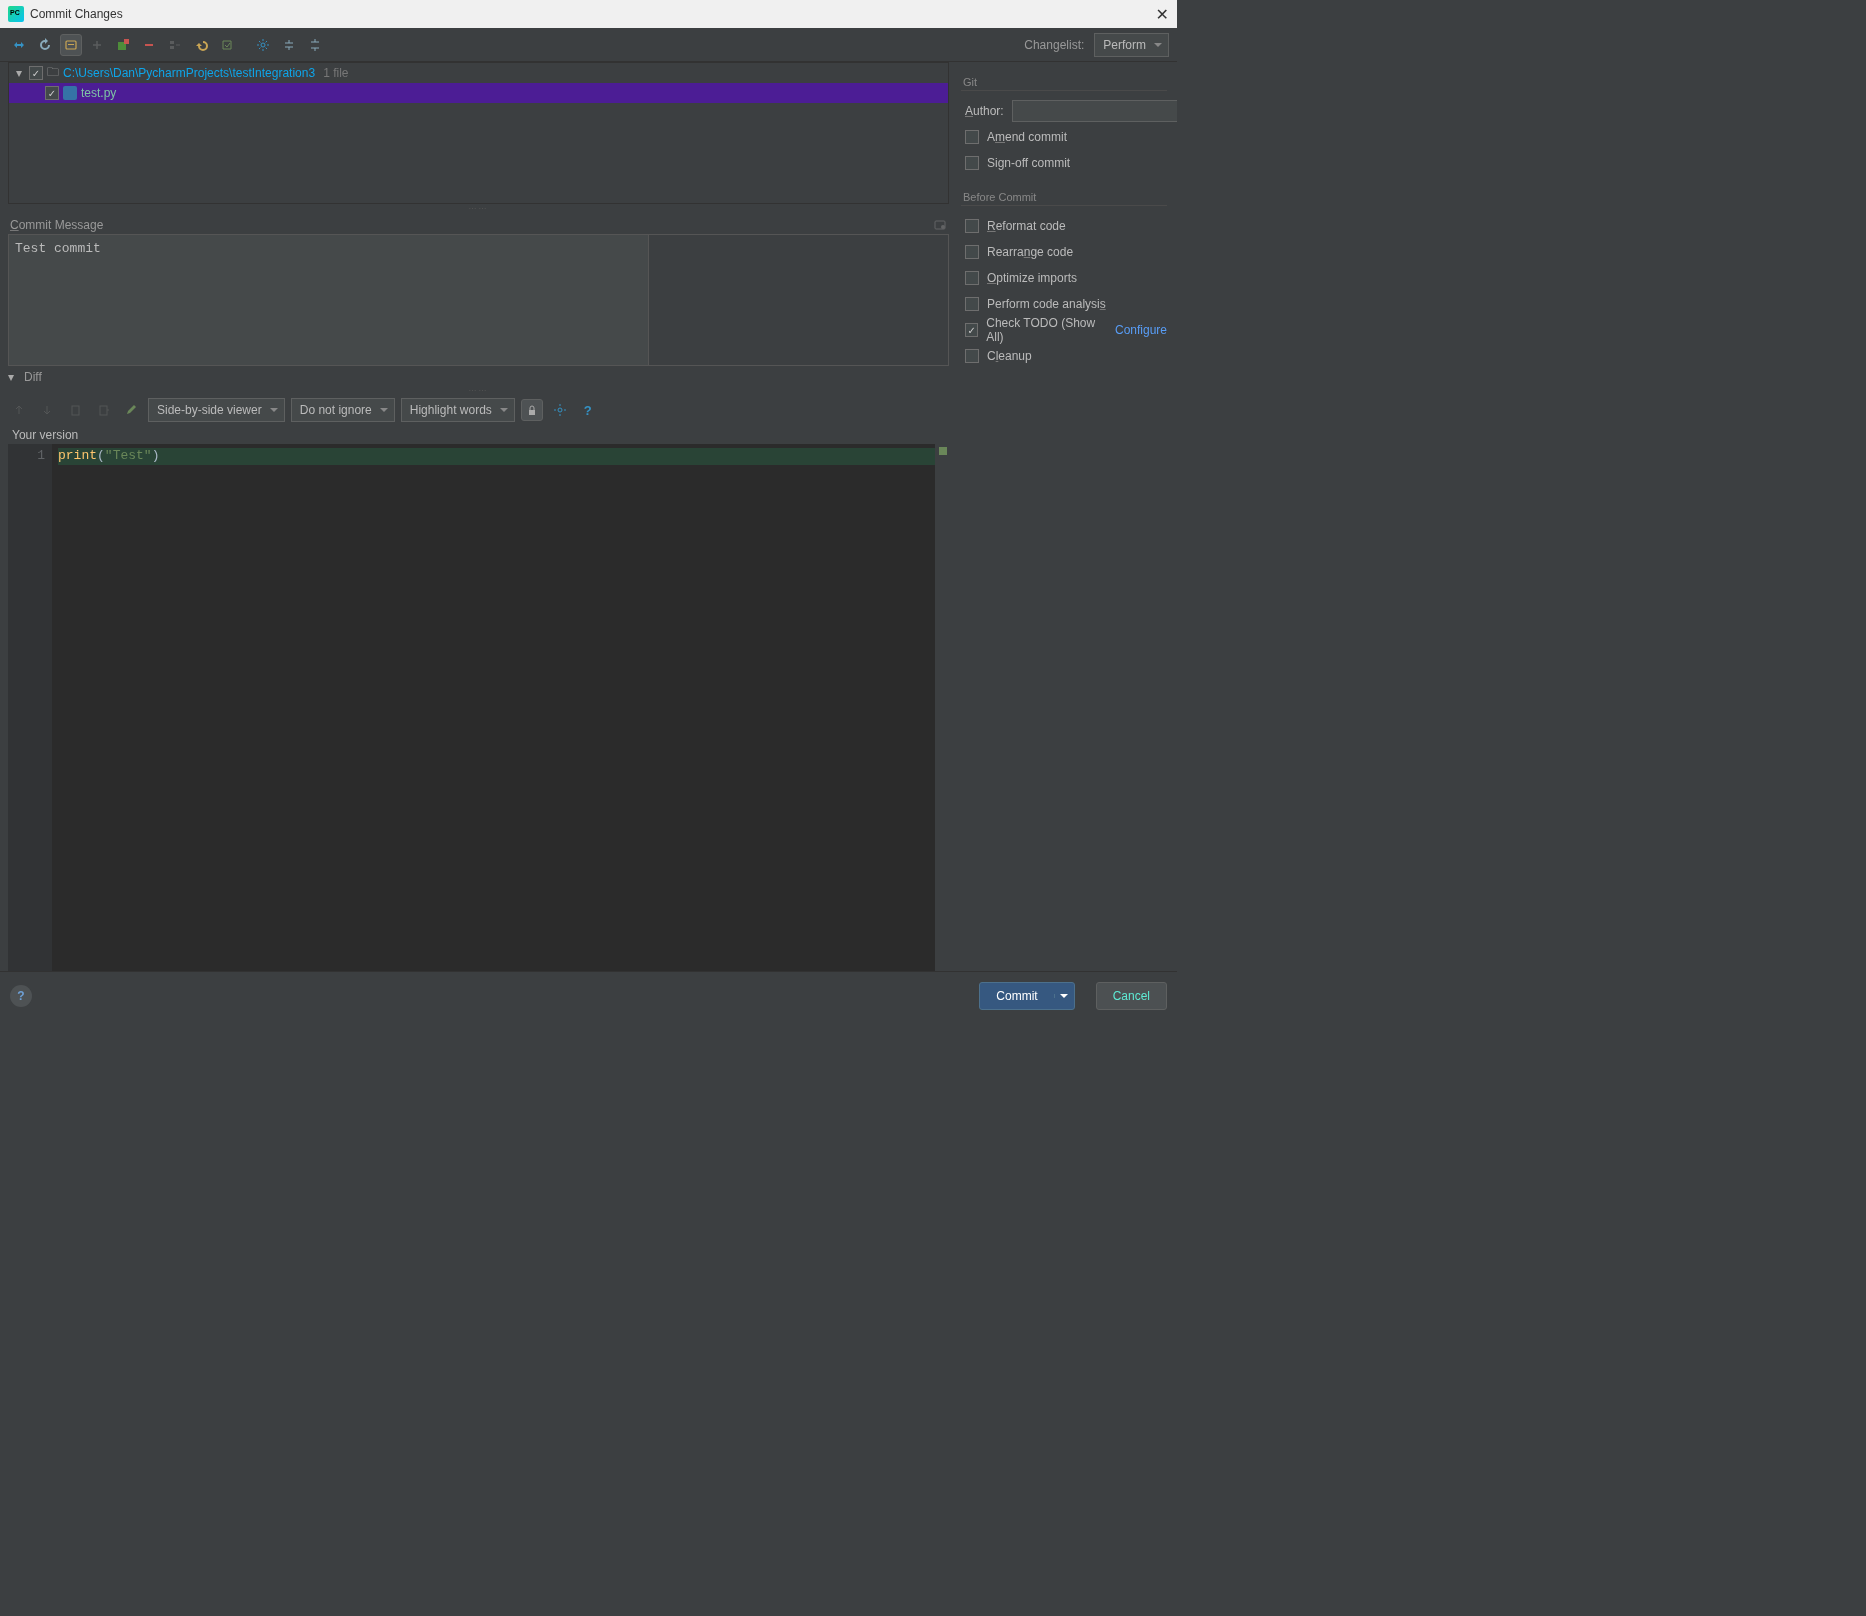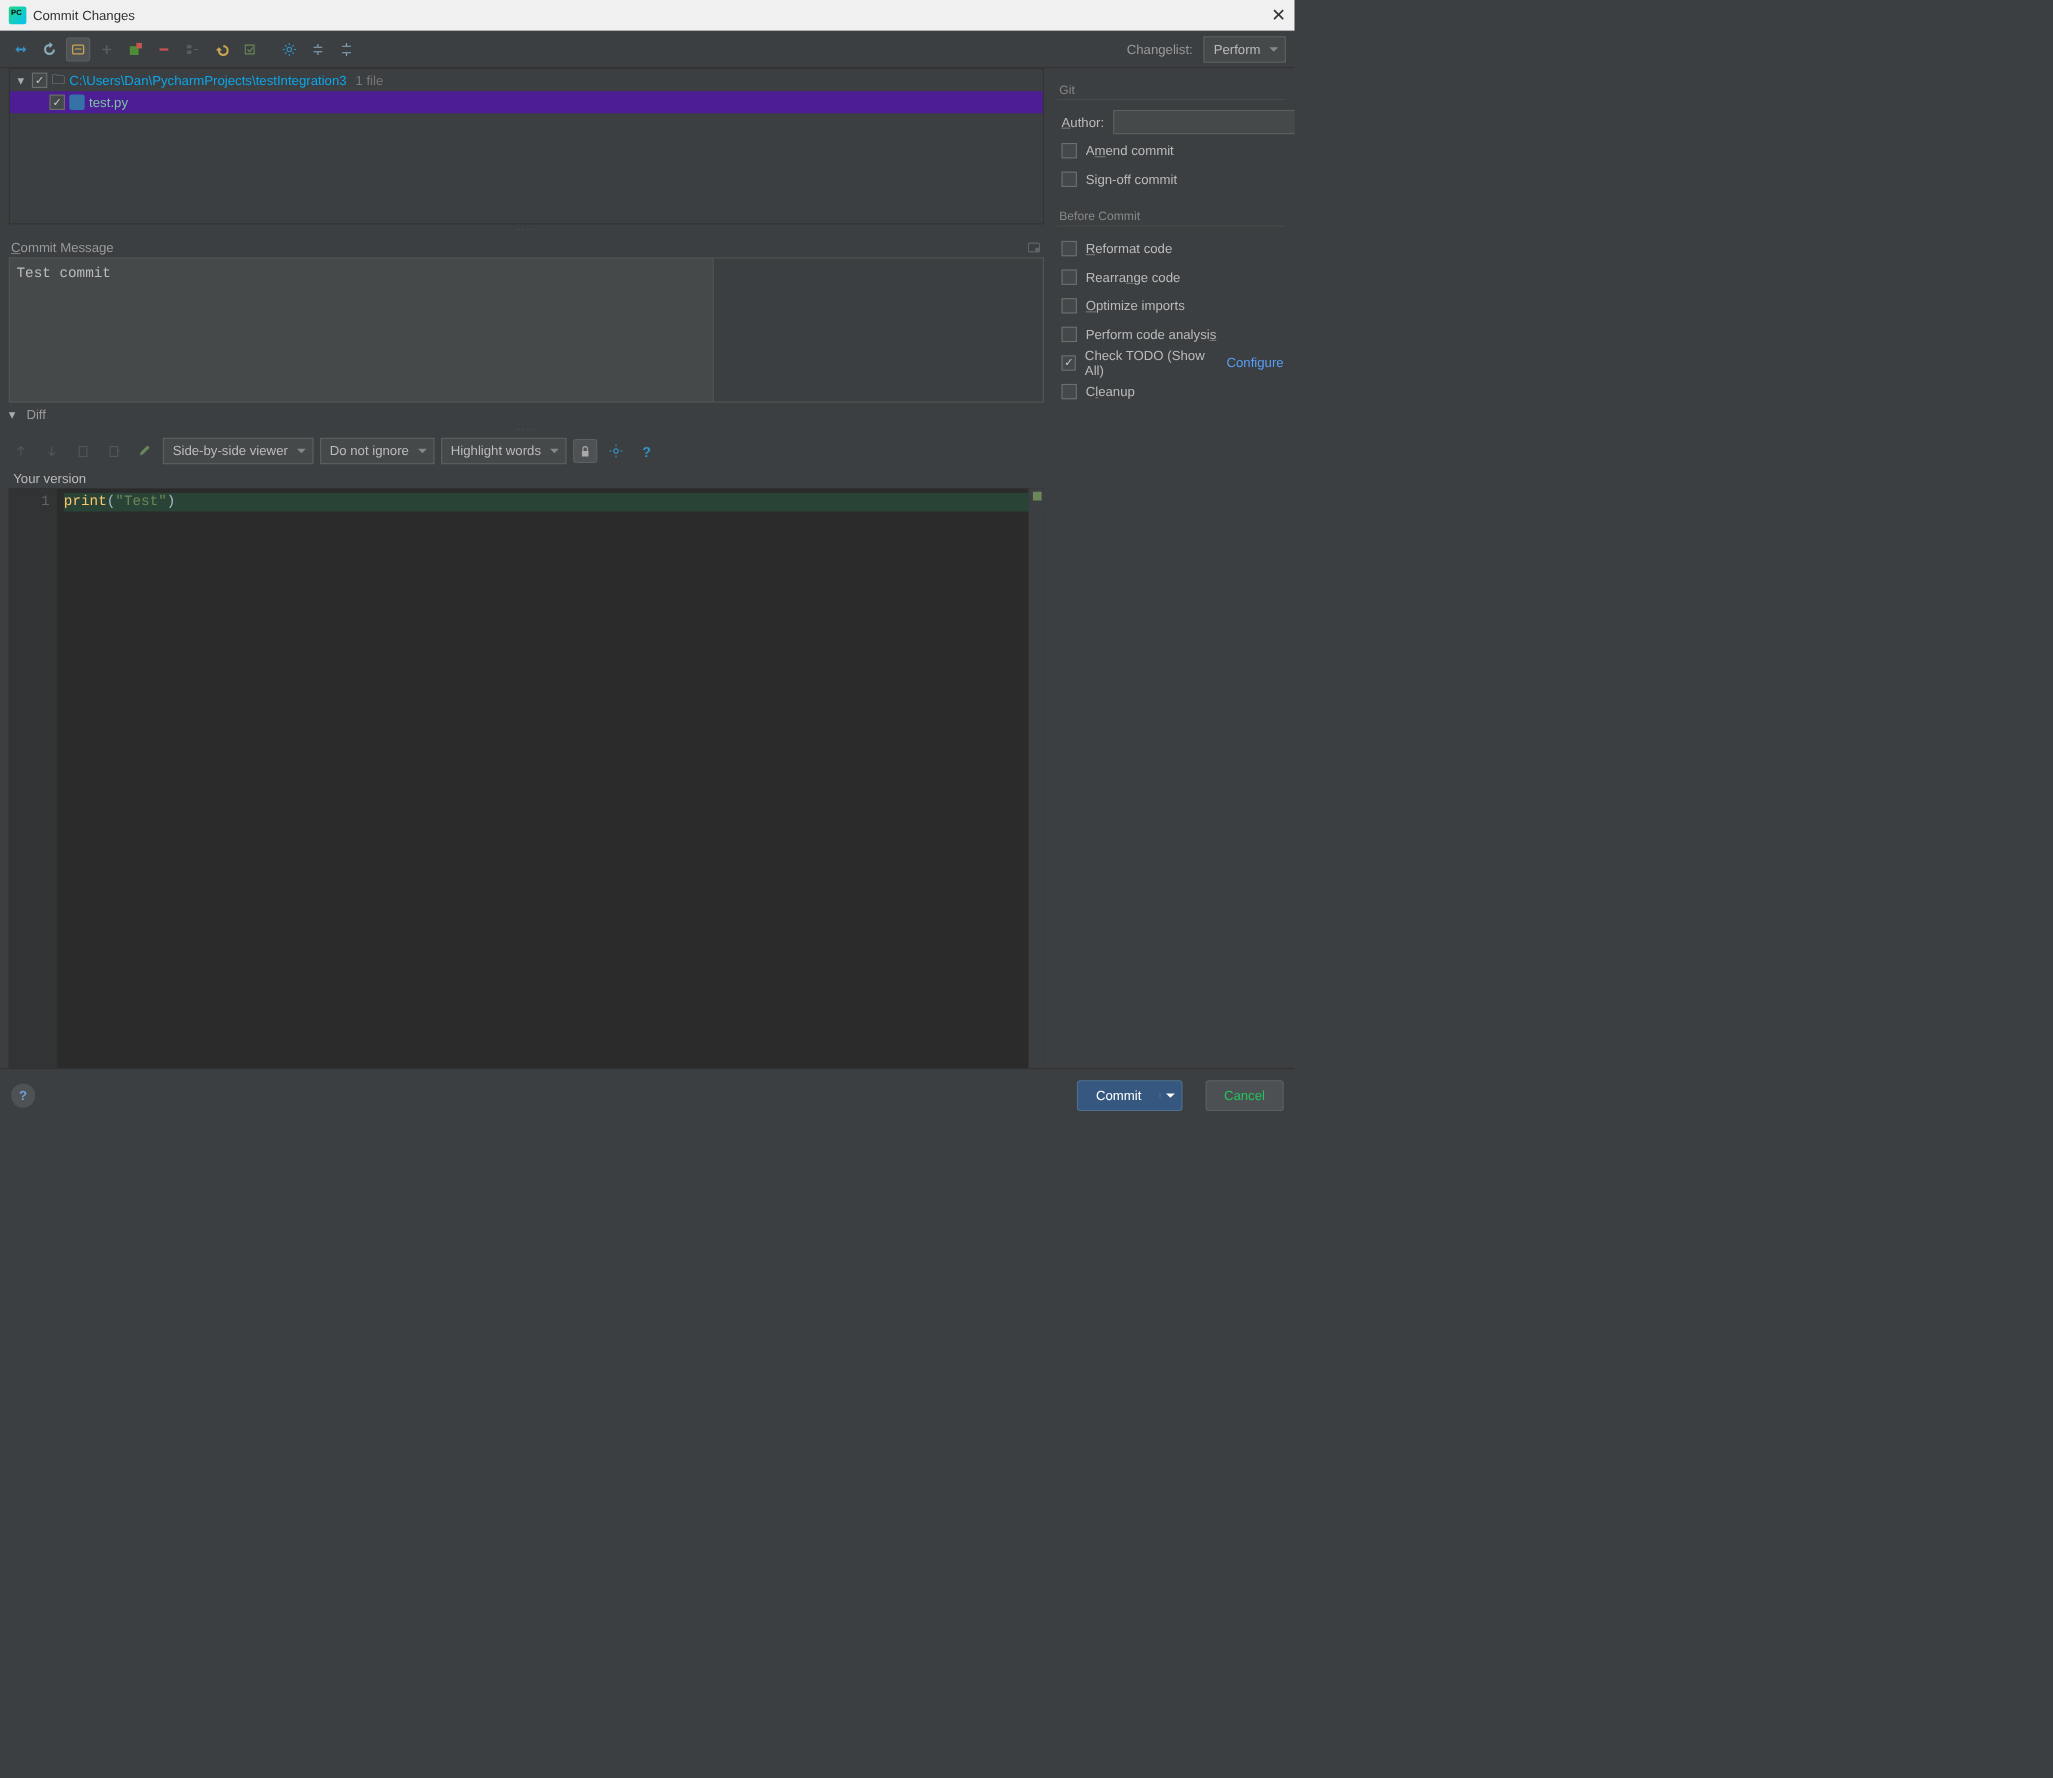--- a/index.html
+++ b/index.html
@@ -132,21 +132,21 @@
 .stripe-mark { position:absolute; right:2px; top:3px; width:8px; height:8px; background:#6a8759; }
 
 .footer {
   height:48px; display:flex; align-items:center; justify-content:space-between;
   padding:0 10px; border-top:1px solid #323232;
 }
 .help-circle { width:22px; height:22px; border-radius:50%; background:#4e5254; display:flex; align-items:center; justify-content:center; color:#6ea0d6; font-weight:bold; }
 .footer-right { display:flex; gap:21px; }
 .btn {
   height:28px; padding:0 16px; display:flex; align-items:center;
-  border:1px solid #5e6060; background:#4c5052; color:#22c55e; border-radius:3px;
+  border:1px solid #5e6060; background:#4c5052; color:#5eead4; border-radius:3px;
 }
 .btn.primary { background:#365880; border-color:#4c708c; color:#fff; }
 .btn.split { padding:0; }
 .btn.split .main { padding:0 16px; }
 .btn.split .arrow { width:20px; border-left:1px solid #4c708c; display:flex; align-items:center; justify-content:center; }
 .btn.split .arrow::after {
   content:""; border-left:4px solid transparent; border-right:4px solid transparent;
   border-top:4px solid #fff;
 }
 

